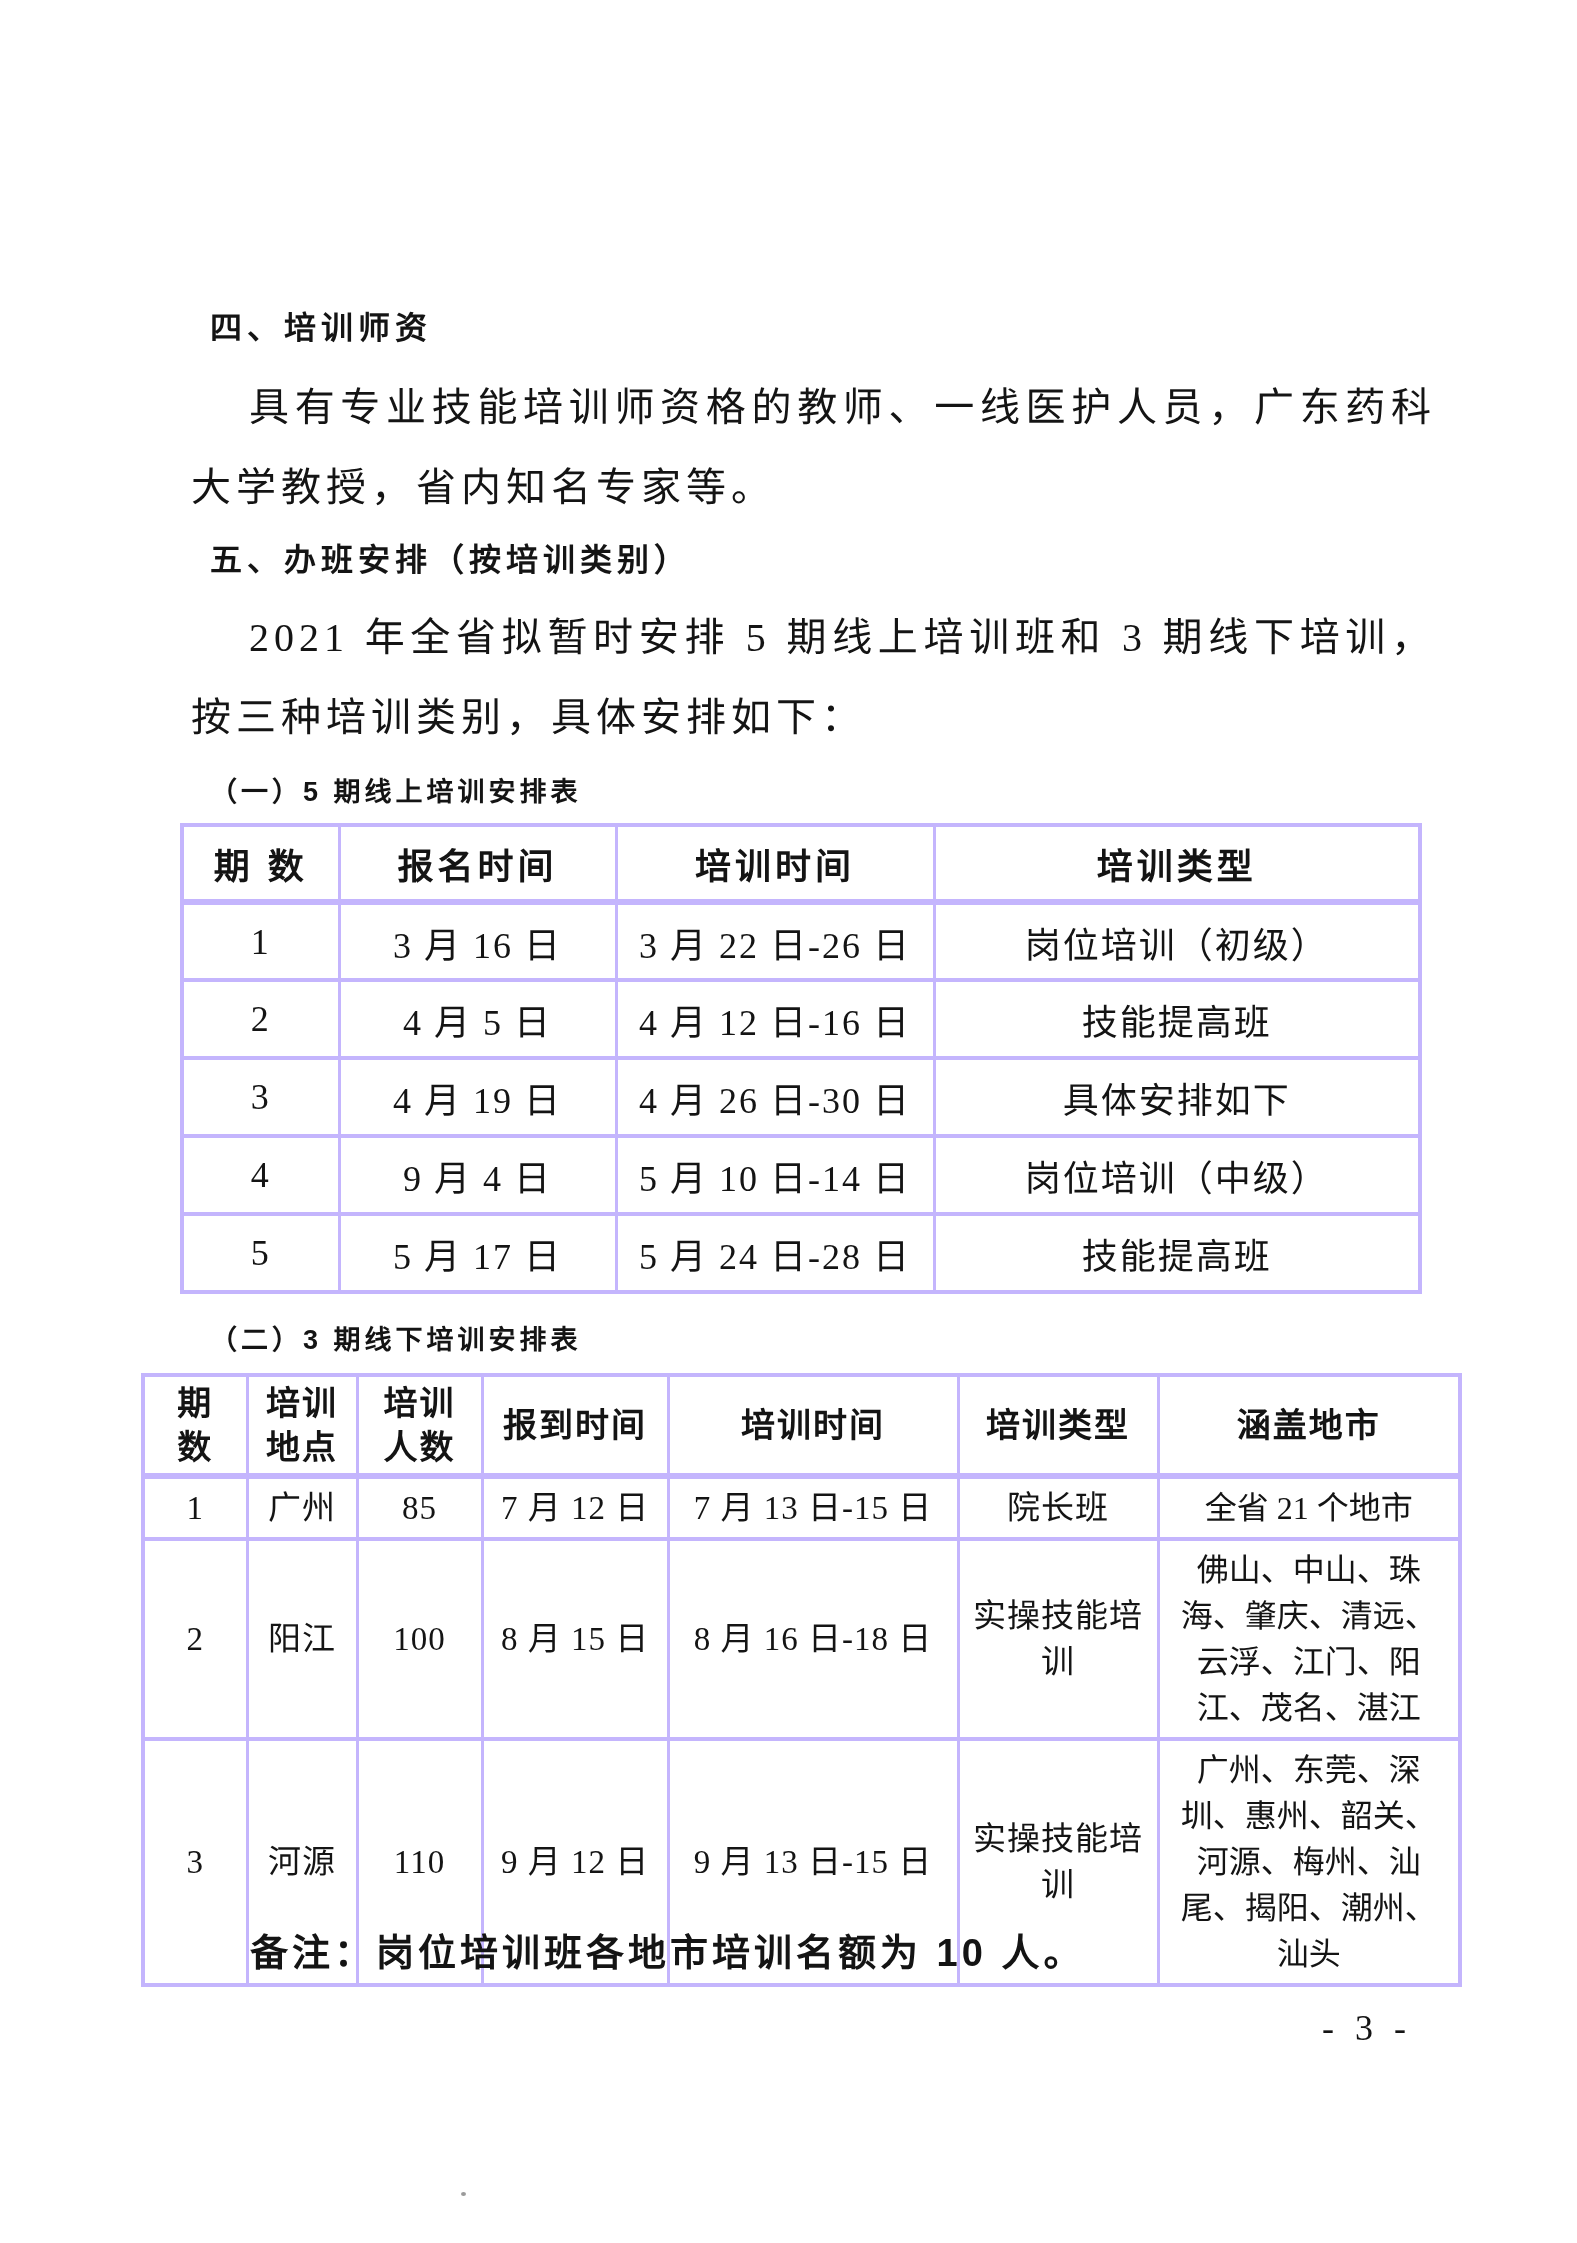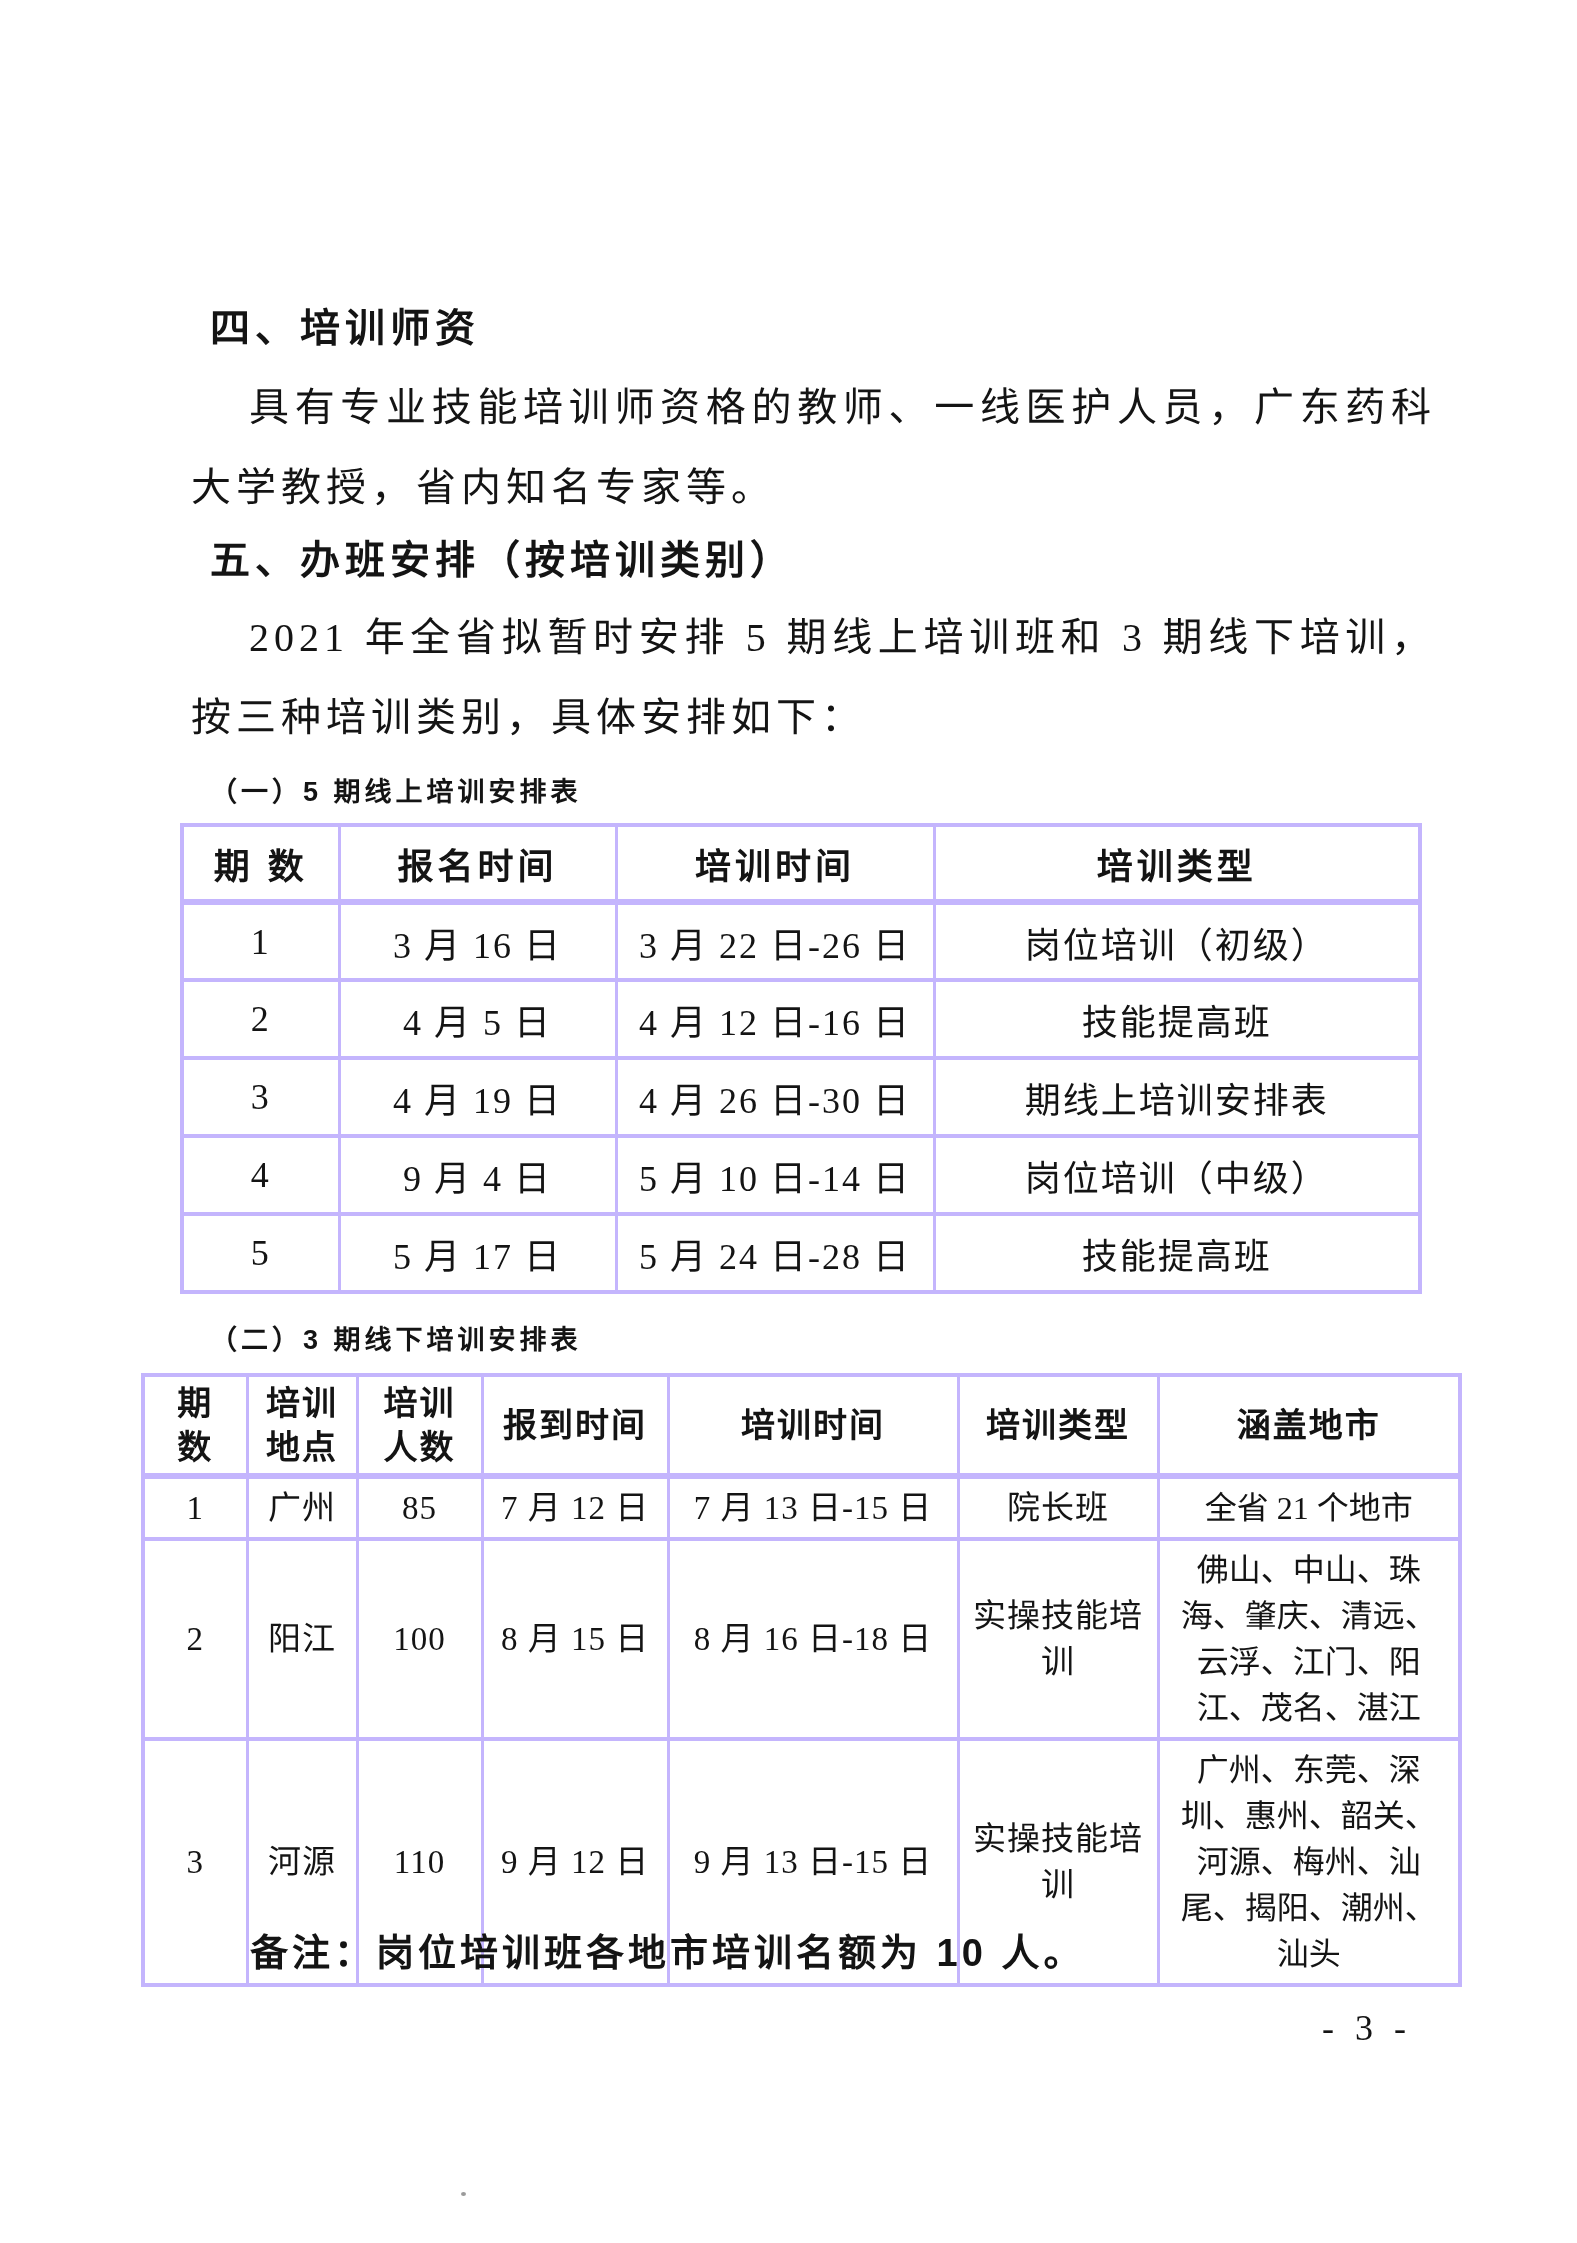--- a/index.html
+++ b/index.html
@@ -5,21 +5,21 @@
   *{box-sizing:border-box;margin:0;padding:0}
   html,body{background:#ffffff}
   body{
     width:1577px;height:2243px;position:relative;overflow:hidden;
     font-family:"Liberation Serif","DejaVu Serif",serif;color:#141414;
   }
   .abs{position:absolute}
   
   .hd{
     font-family:"Liberation Sans","DejaVu Sans",sans-serif;
-    font-weight:700;font-size:40px;letter-spacing:5px;line-height:44px;white-space:nowrap;
+    font-weight:700;font-size:32px;letter-spacing:5px;line-height:44px;white-space:nowrap;
   }
   
   .para{
     font-size:40px;letter-spacing:5px;line-height:80px;text-indent:58px;
     width:1245px;left:148px;text-align:justify;margin-left:43px;
   }
   .tbl-title{
     font-family:"Liberation Sans","DejaVu Sans",sans-serif;
     font-weight:700;font-size:27px;letter-spacing:4px;white-space:nowrap;
   }
@@ -91,21 +91,21 @@
     <tr>
       <td>2</td>
       <td>4 月 5 日</td>
       <td>4 月 12 日-16 日</td>
       <td>技能提高班</td>
     </tr>
     <tr>
       <td>3</td>
       <td>4 月 19 日</td>
       <td>4 月 26 日-30 日</td>
-      <td>期线上培训安排表</td>
+      <td>具体安排如下</td>
     </tr>
     <tr>
       <td>4</td>
       <td>9 月 4 日</td>
       <td>5 月 10 日-14 日</td>
       <td>岗位培训（中级）</td>
     </tr>
     <tr>
       <td>5</td>
       <td>5 月 17 日</td>

